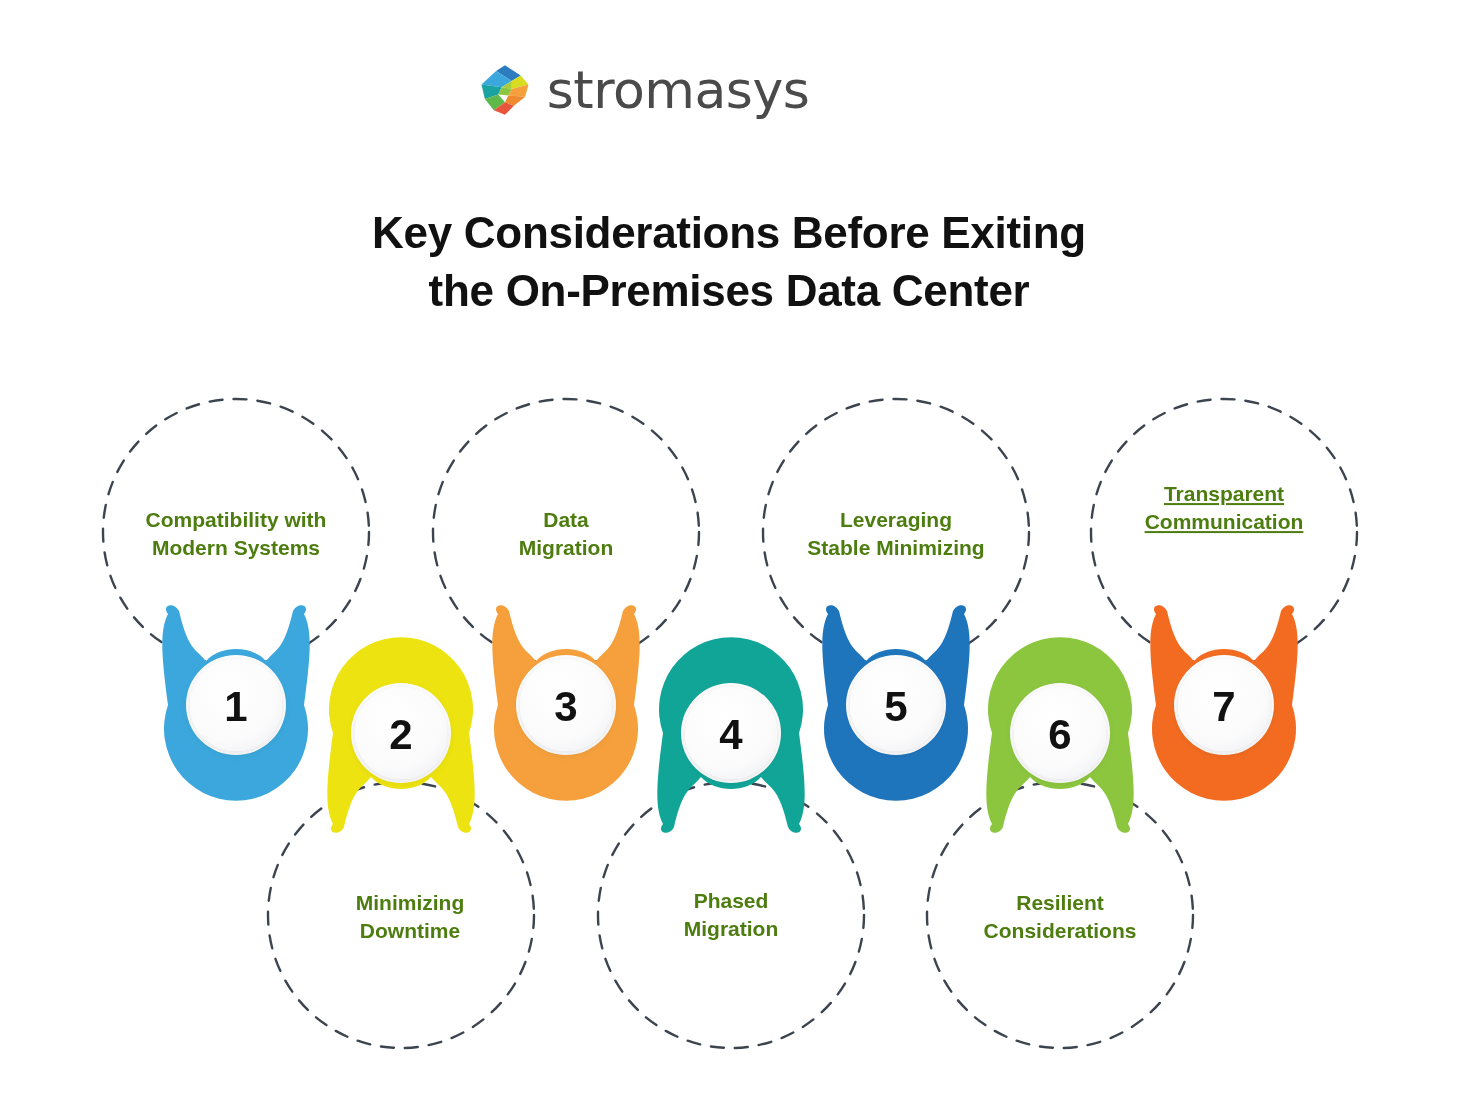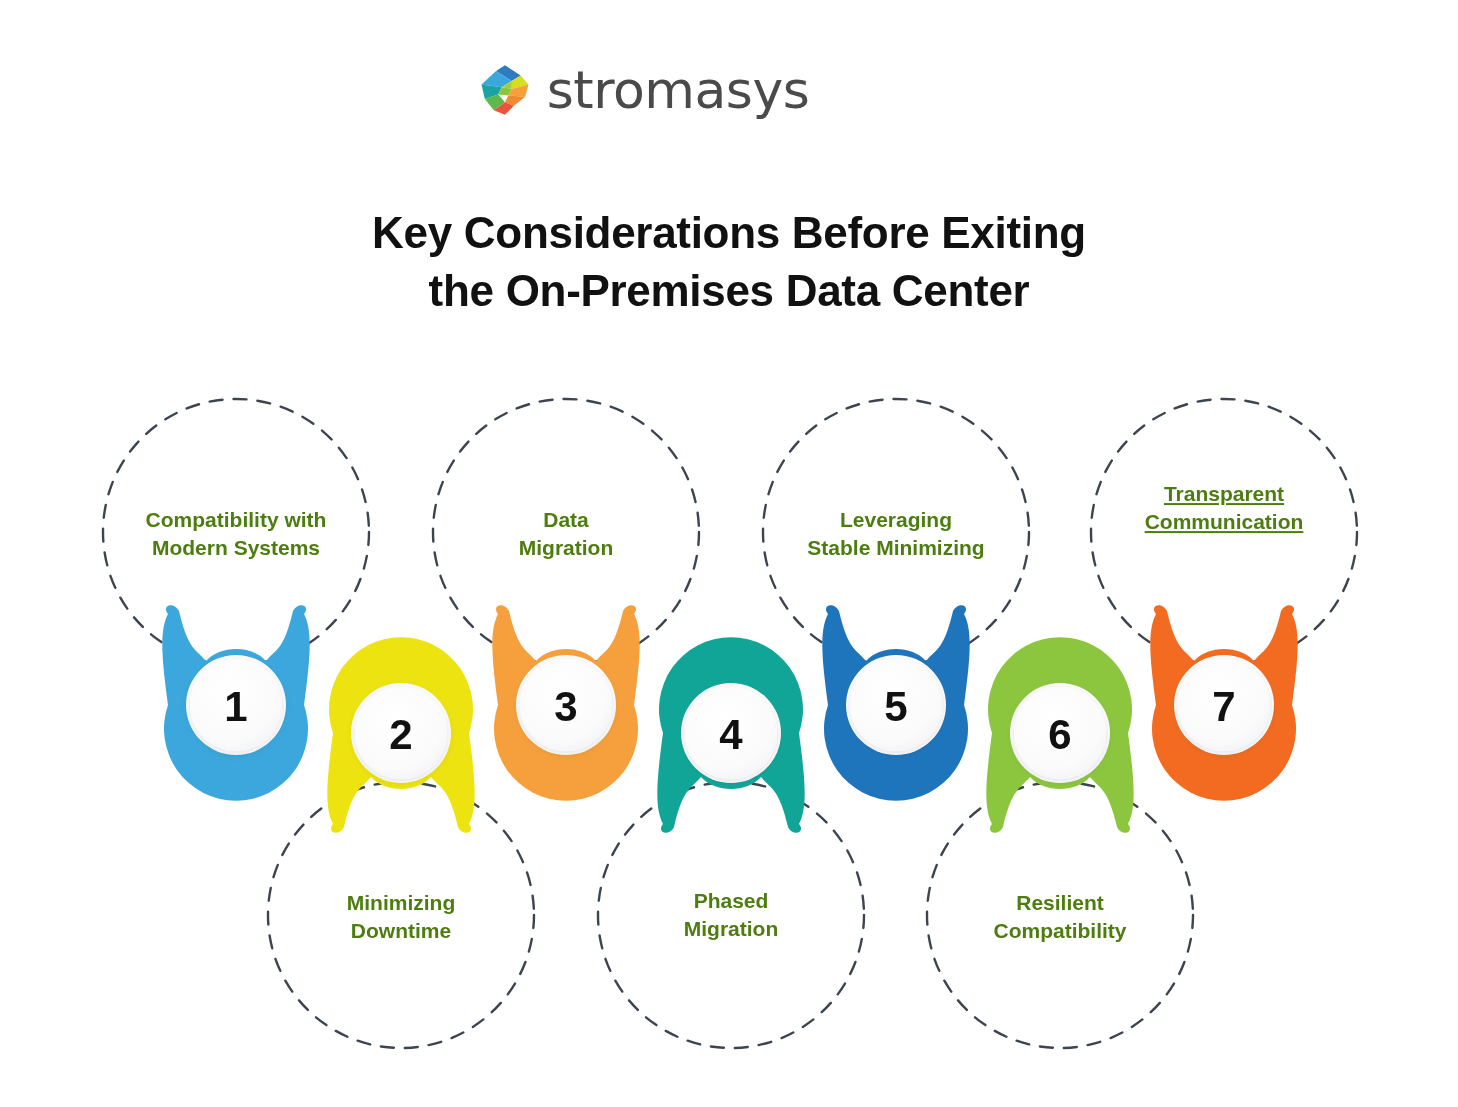--- a/index.html
+++ b/index.html
@@ -206,31 +206,31 @@
         </g>
         <circle cx="1224" cy="705" r="46" fill="url(#discFill)" filter="url(#discShadow)"></circle>
       </g>
   </svg>
 
   <div id="text-layer">
       <div class="step-number" style="left: 236px; top: 707px;">1</div>
       <div class="bubble-labelium bubble-label" style="left: 236px; top: 534px; width: 296px;">Compatibility with
 Modern Systems</div>
       <div class="step-number" style="left: 401px; top: 735px;">2</div>
-      <div class="bubble-labelium bubble-label" style="left: 401px; top: 917px; width: 296px;">Minimizing
+      <div class="bubble-labelium bubble-label" style="left: 410px; top: 917px; width: 296px;">Minimizing
 Downtime</div>
       <div class="step-number" style="left: 566px; top: 707px;">3</div>
       <div class="bubble-labelium bubble-label" style="left: 566px; top: 534px; width: 296px;">Data
 Migration</div>
       <div class="step-number" style="left: 731px; top: 735px;">4</div>
       <div class="bubble-labelium bubble-label" style="left: 731px; top: 915px; width: 296px;">Phased
 Migration</div>
       <div class="step-number" style="left: 896px; top: 707px;">5</div>
       <div class="bubble-labelium bubble-label" style="left: 896px; top: 534px; width: 296px;">Leveraging
 Stable Minimizing</div>
       <div class="step-number" style="left: 1060px; top: 735px;">6</div>
       <div class="bubble-labelium bubble-label" style="left: 1060px; top: 917px; width: 296px;">Resilient
-Compatibility</div>
+Considerations</div>
       <div class="step-number" style="left: 1224px; top: 707px;">7</div>
       <div class="bubble-labelium bubble-label" style="left: 1224px; top: 508px; width: 296px; text-decoration: underline;">Transparent
 Communication</div>
     </div>
 </div>
 
 </body></html>

